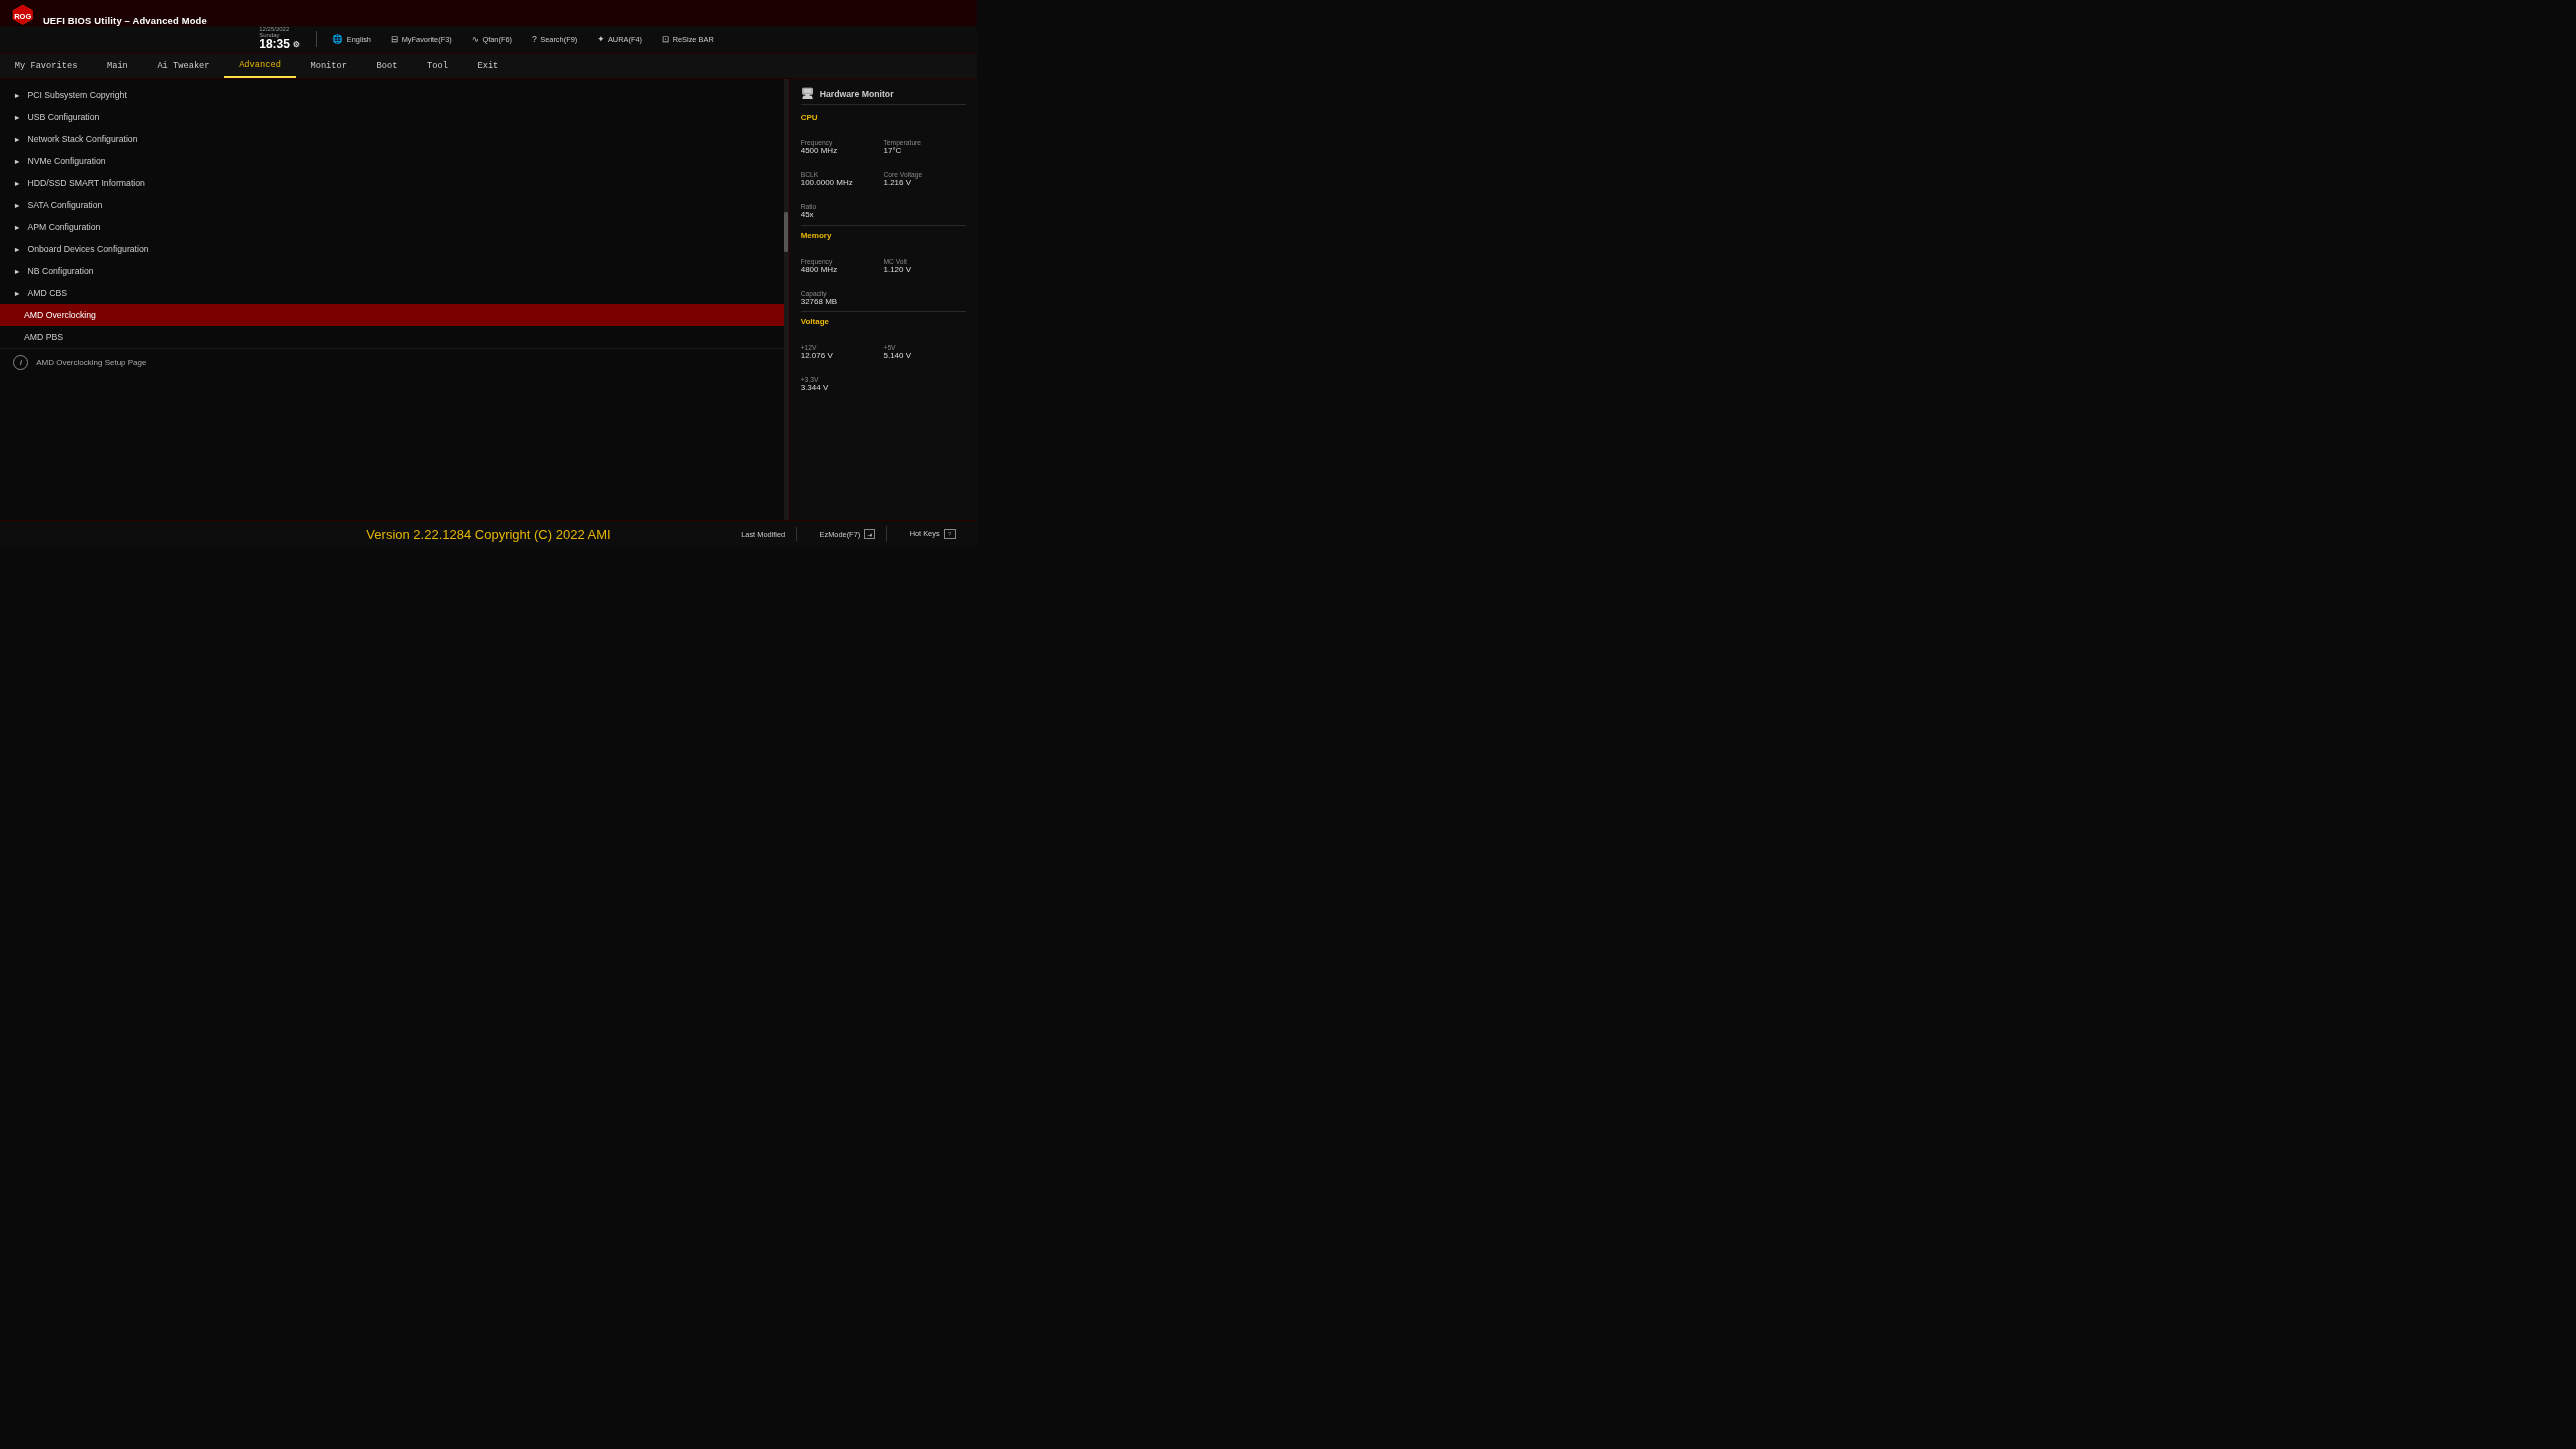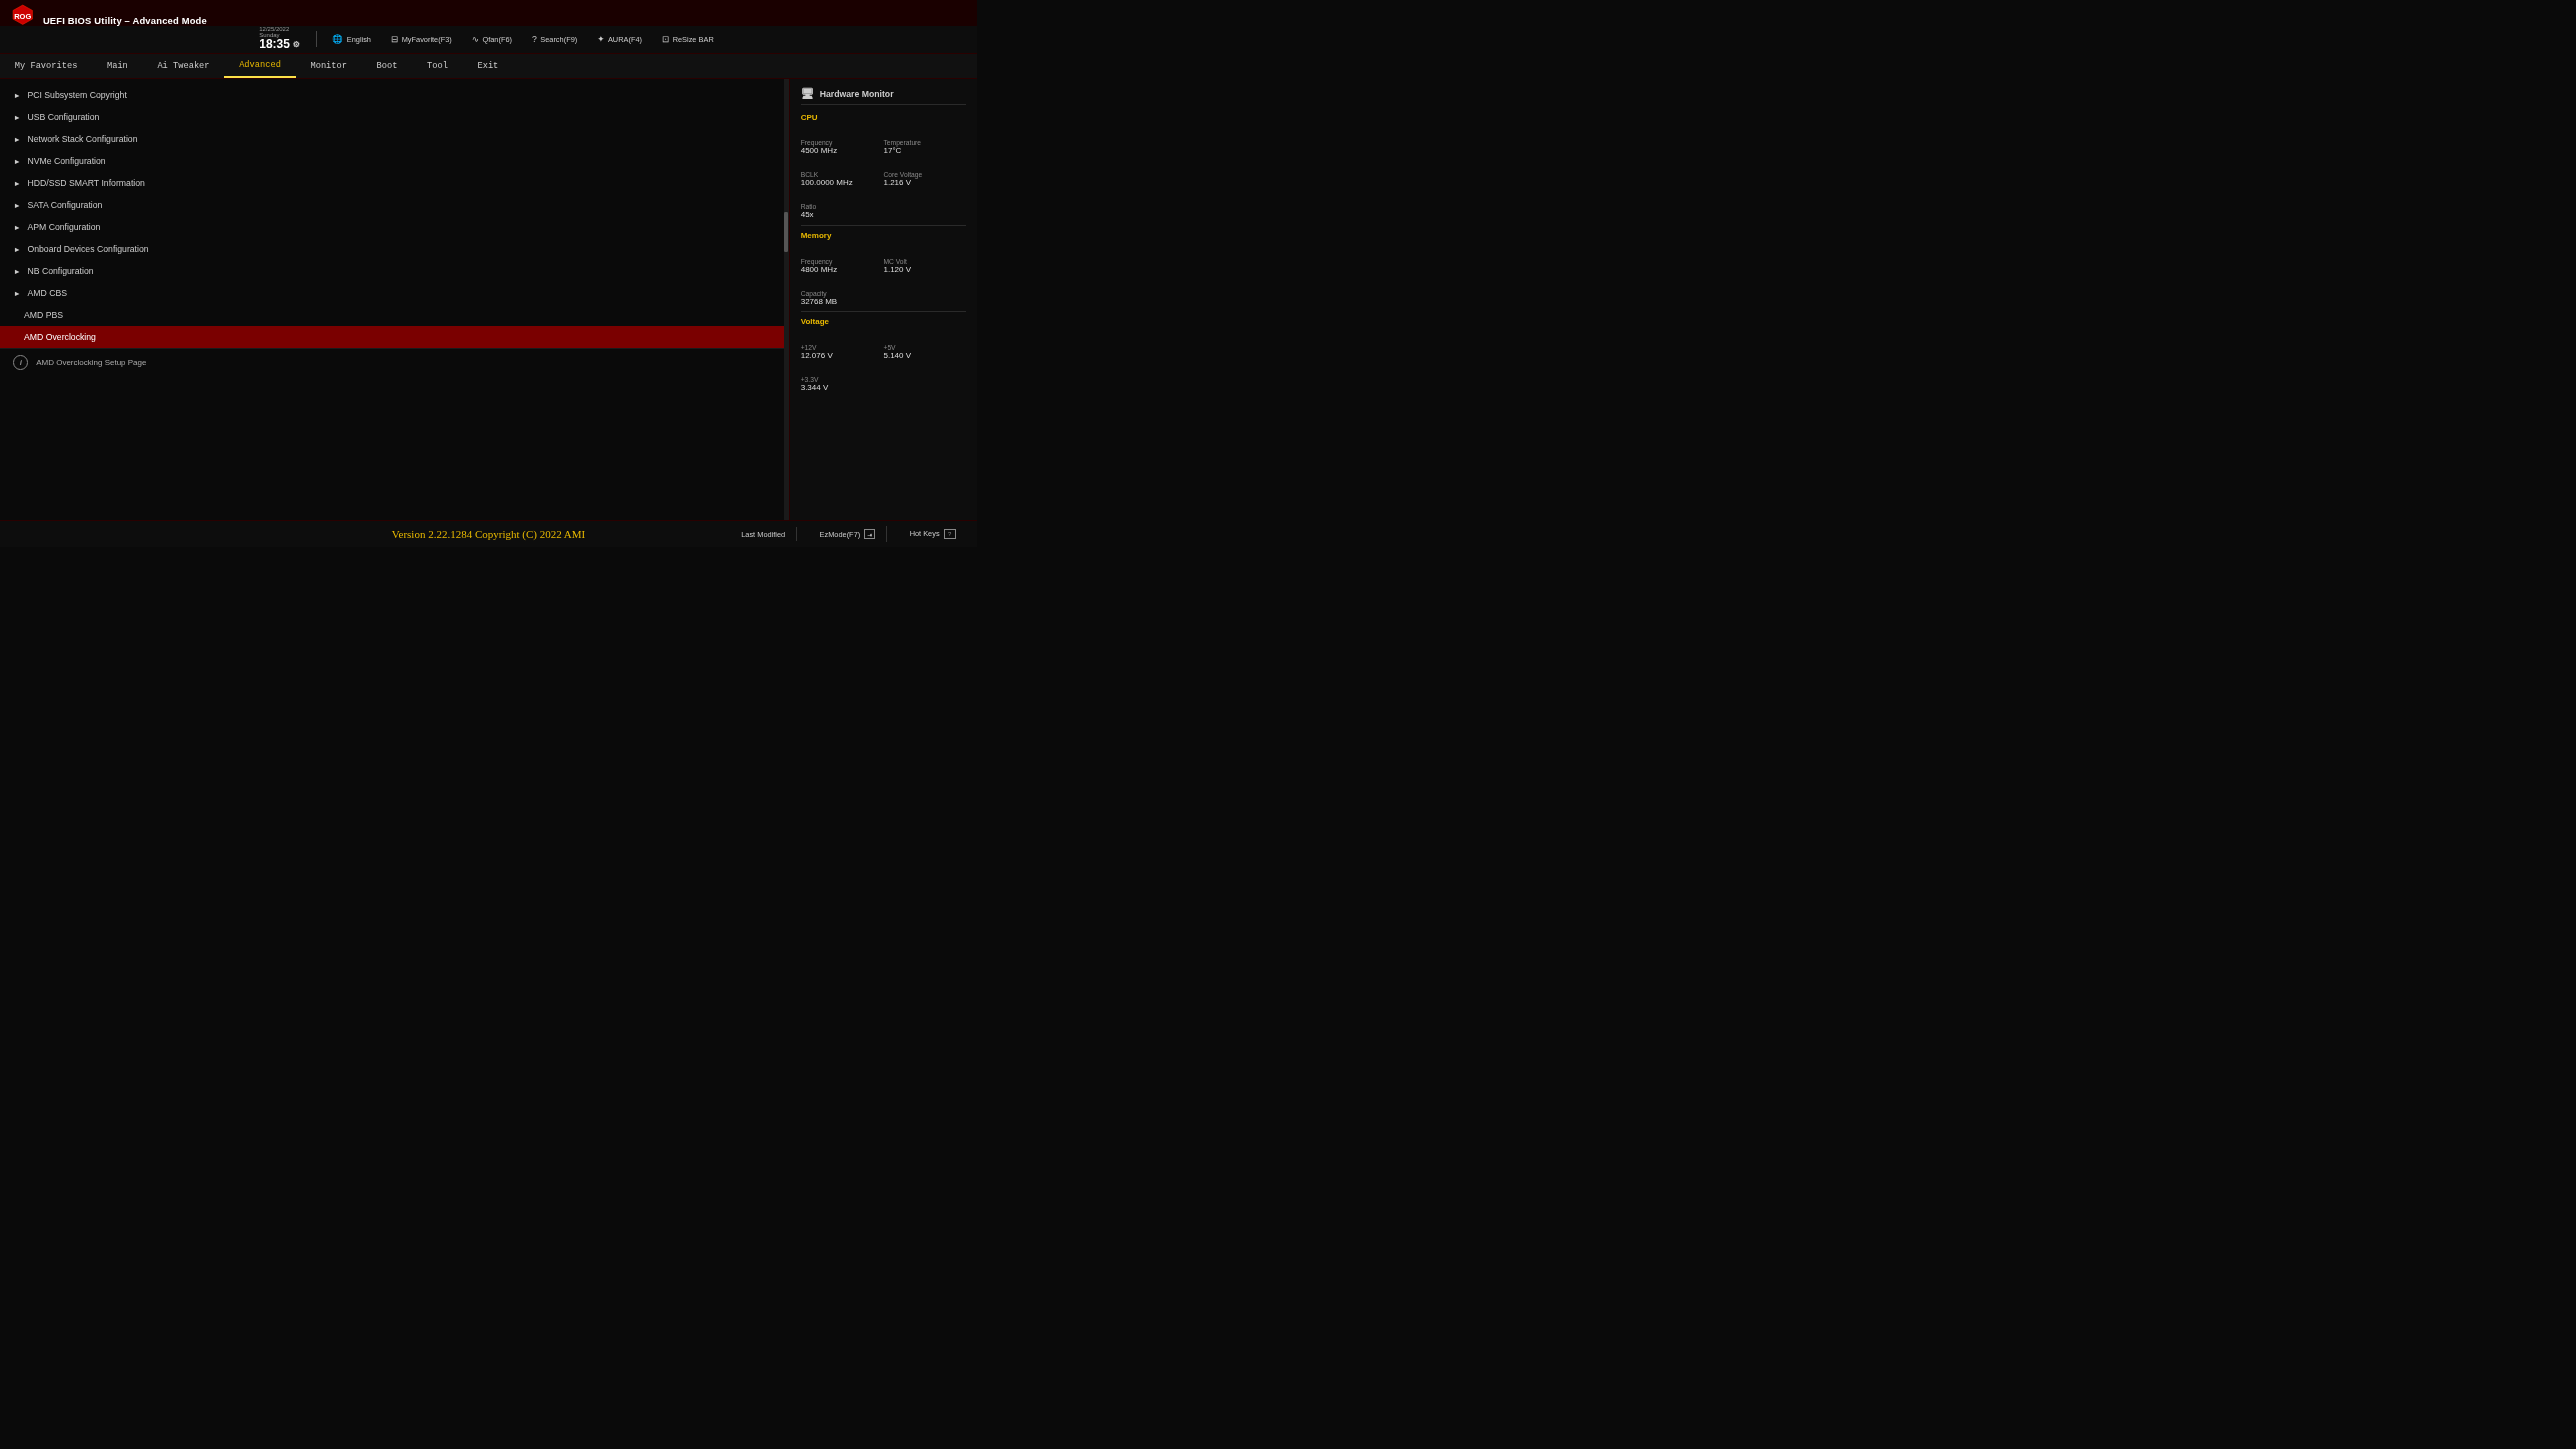--- a/index.html
+++ b/index.html
@@ -311,26 +311,25 @@
       border-top: 0.7px solid #2a0000;
       display: flex;
       align-items: center;
       justify-content: space-between;
       padding: 0 10.7px;
       position: relative;
       z-index: 10;
     }
 
     .footer-center {
-      font-size: 11px;
+      font-size: 13px;
       color: #e8b800;
       position: absolute;
       left: 50%;
       transform: translateX(-50%);
-      font-family: Liberation Serif, serif;
     }
 
     .footer-right {
       display: flex;
       align-items: center;
       gap: 12px;
       margin-left: auto;
     }
 
     .footer-btn {
@@ -474,26 +473,26 @@
     <div class="menu-item">
       <span class="arrow">►</span>
       <span>NB Configuration</span>
     </div>
 
     <div class="menu-item">
       <span class="arrow">►</span>
       <span>AMD CBS</span>
     </div>
 
+    <div class="menu-item no-arrow selected">
+      <span>AMD Overclocking</span>
+    </div>
+
     <div class="menu-item no-arrow">
       <span>AMD PBS</span>
-    </div>
-
-    <div class="menu-item no-arrow selected">
-      <span>AMD Overclocking</span>
     </div>
 
     <div class="info-bar">
       <div class="info-icon">i</div>
       <span class="info-text">AMD Overclocking Setup Page</span>
     </div>
 
   </div>
 
   <div class="scroll-indicator">

